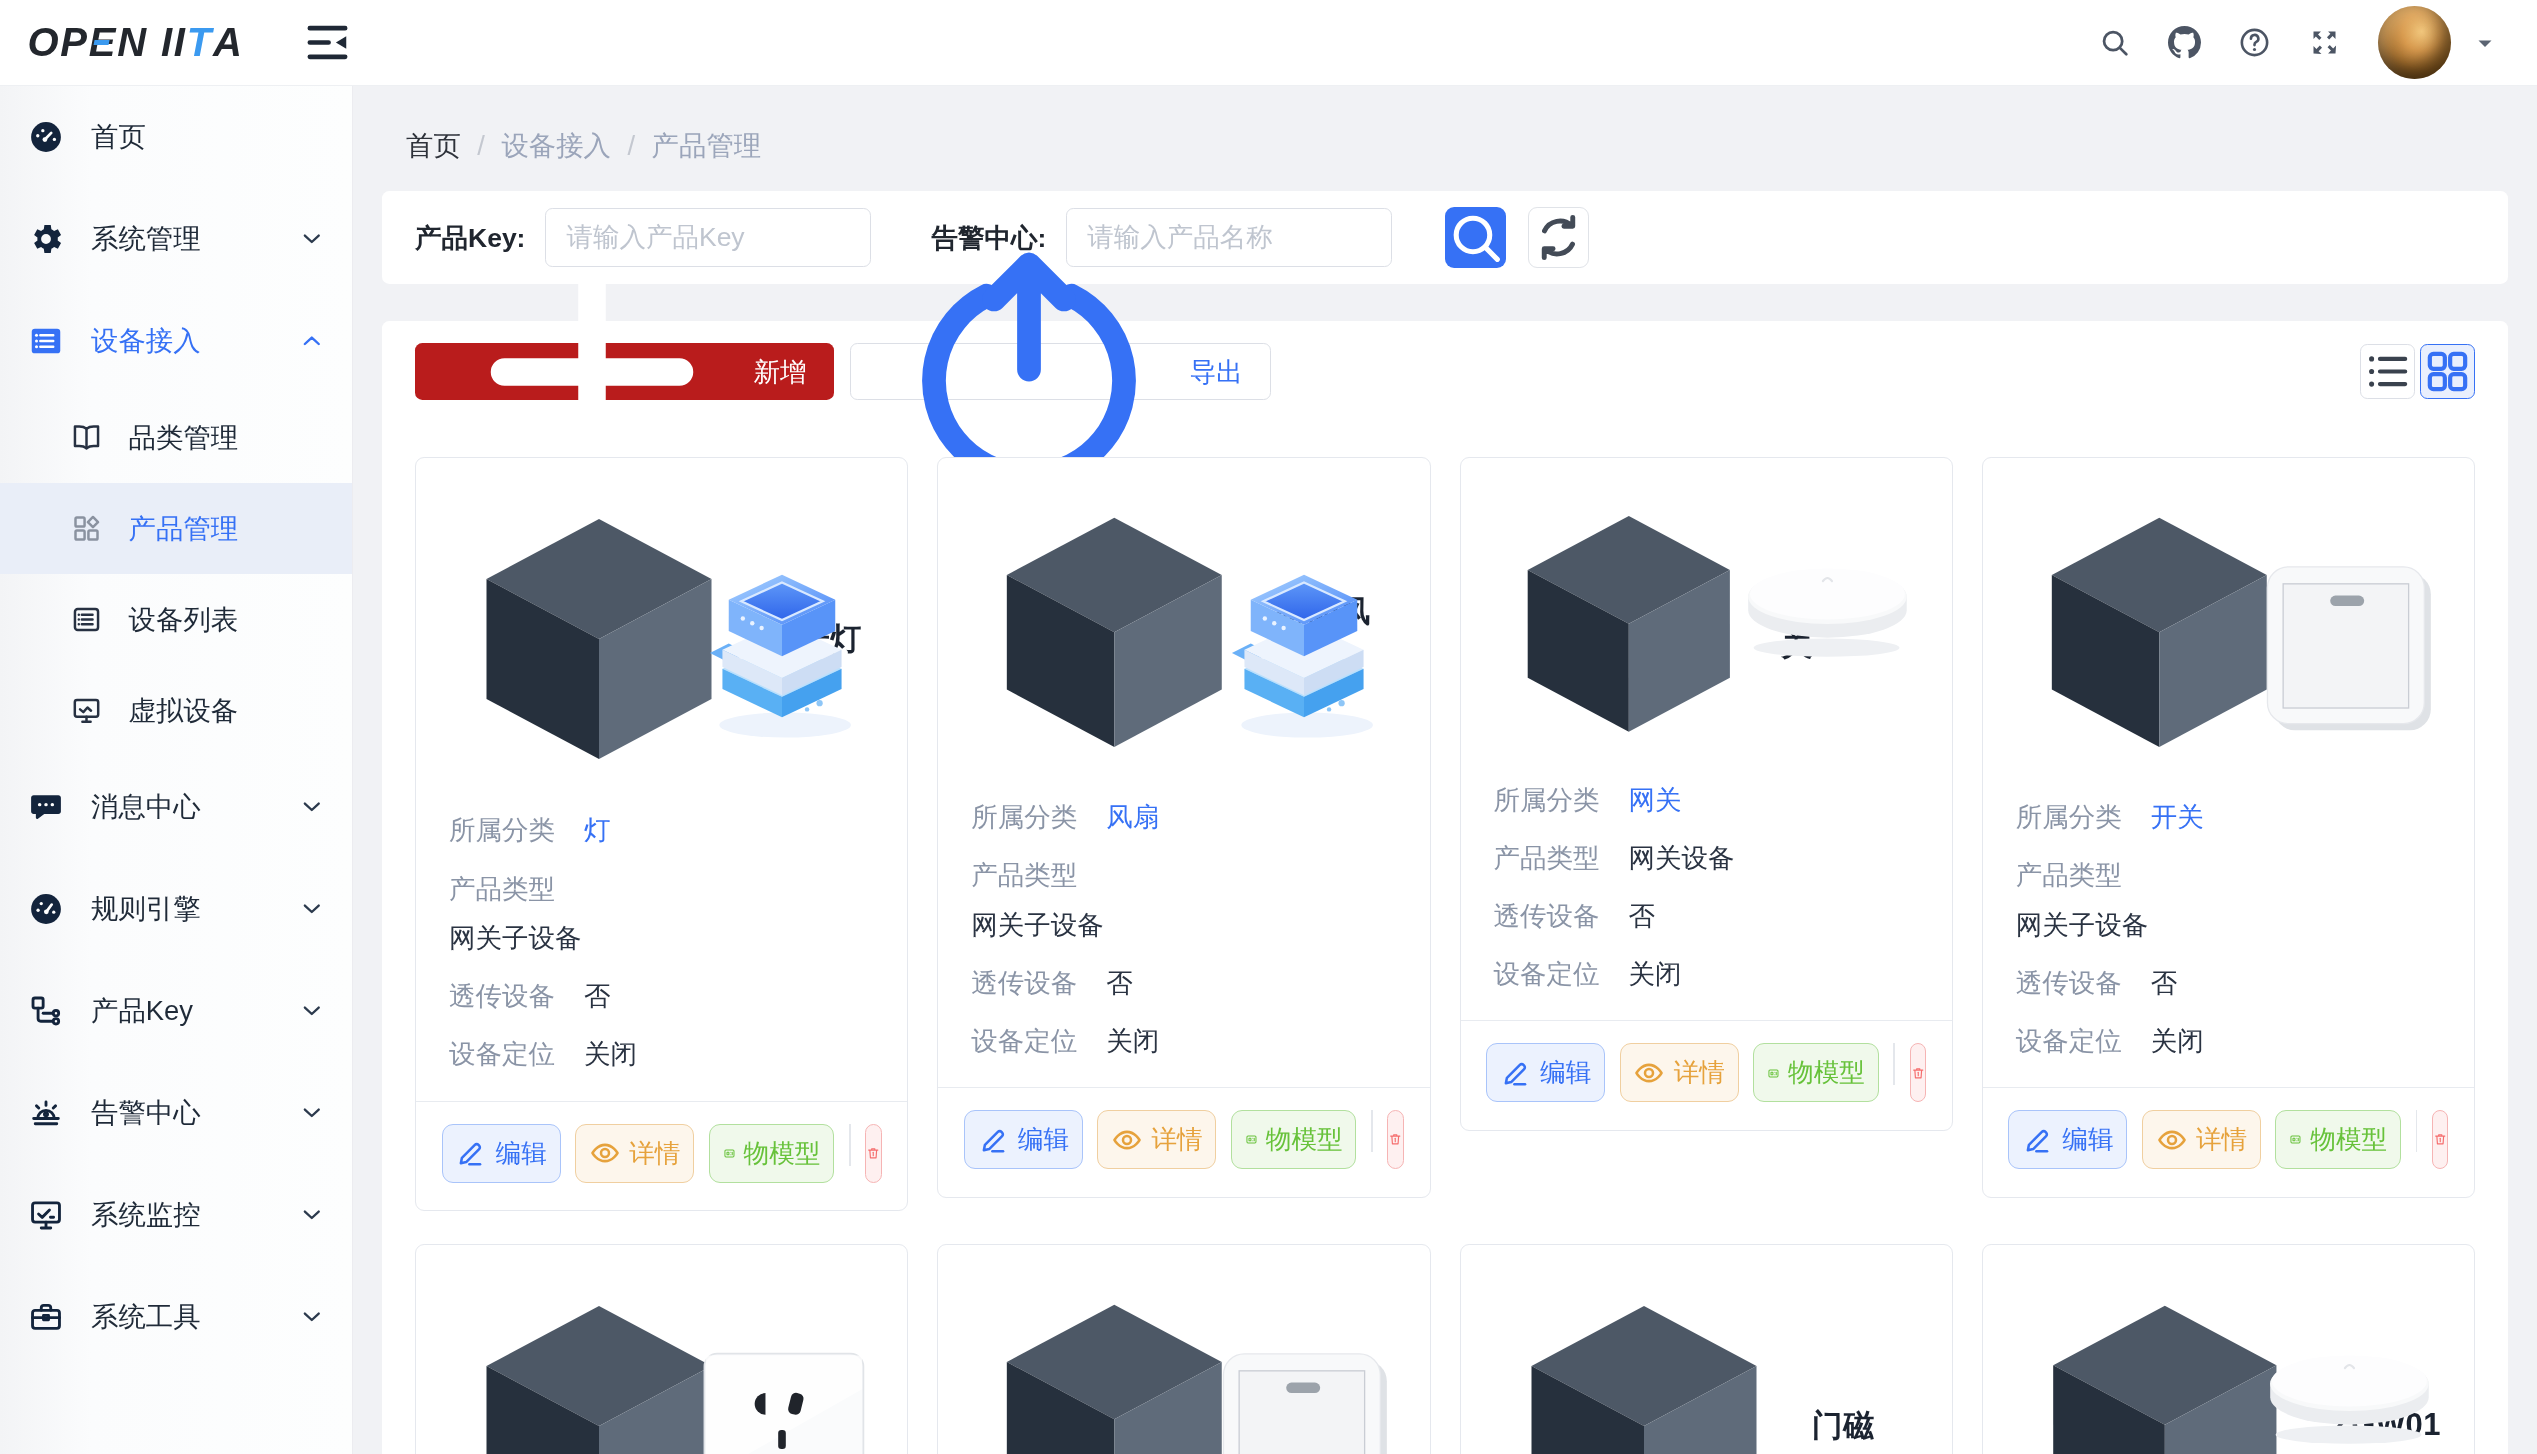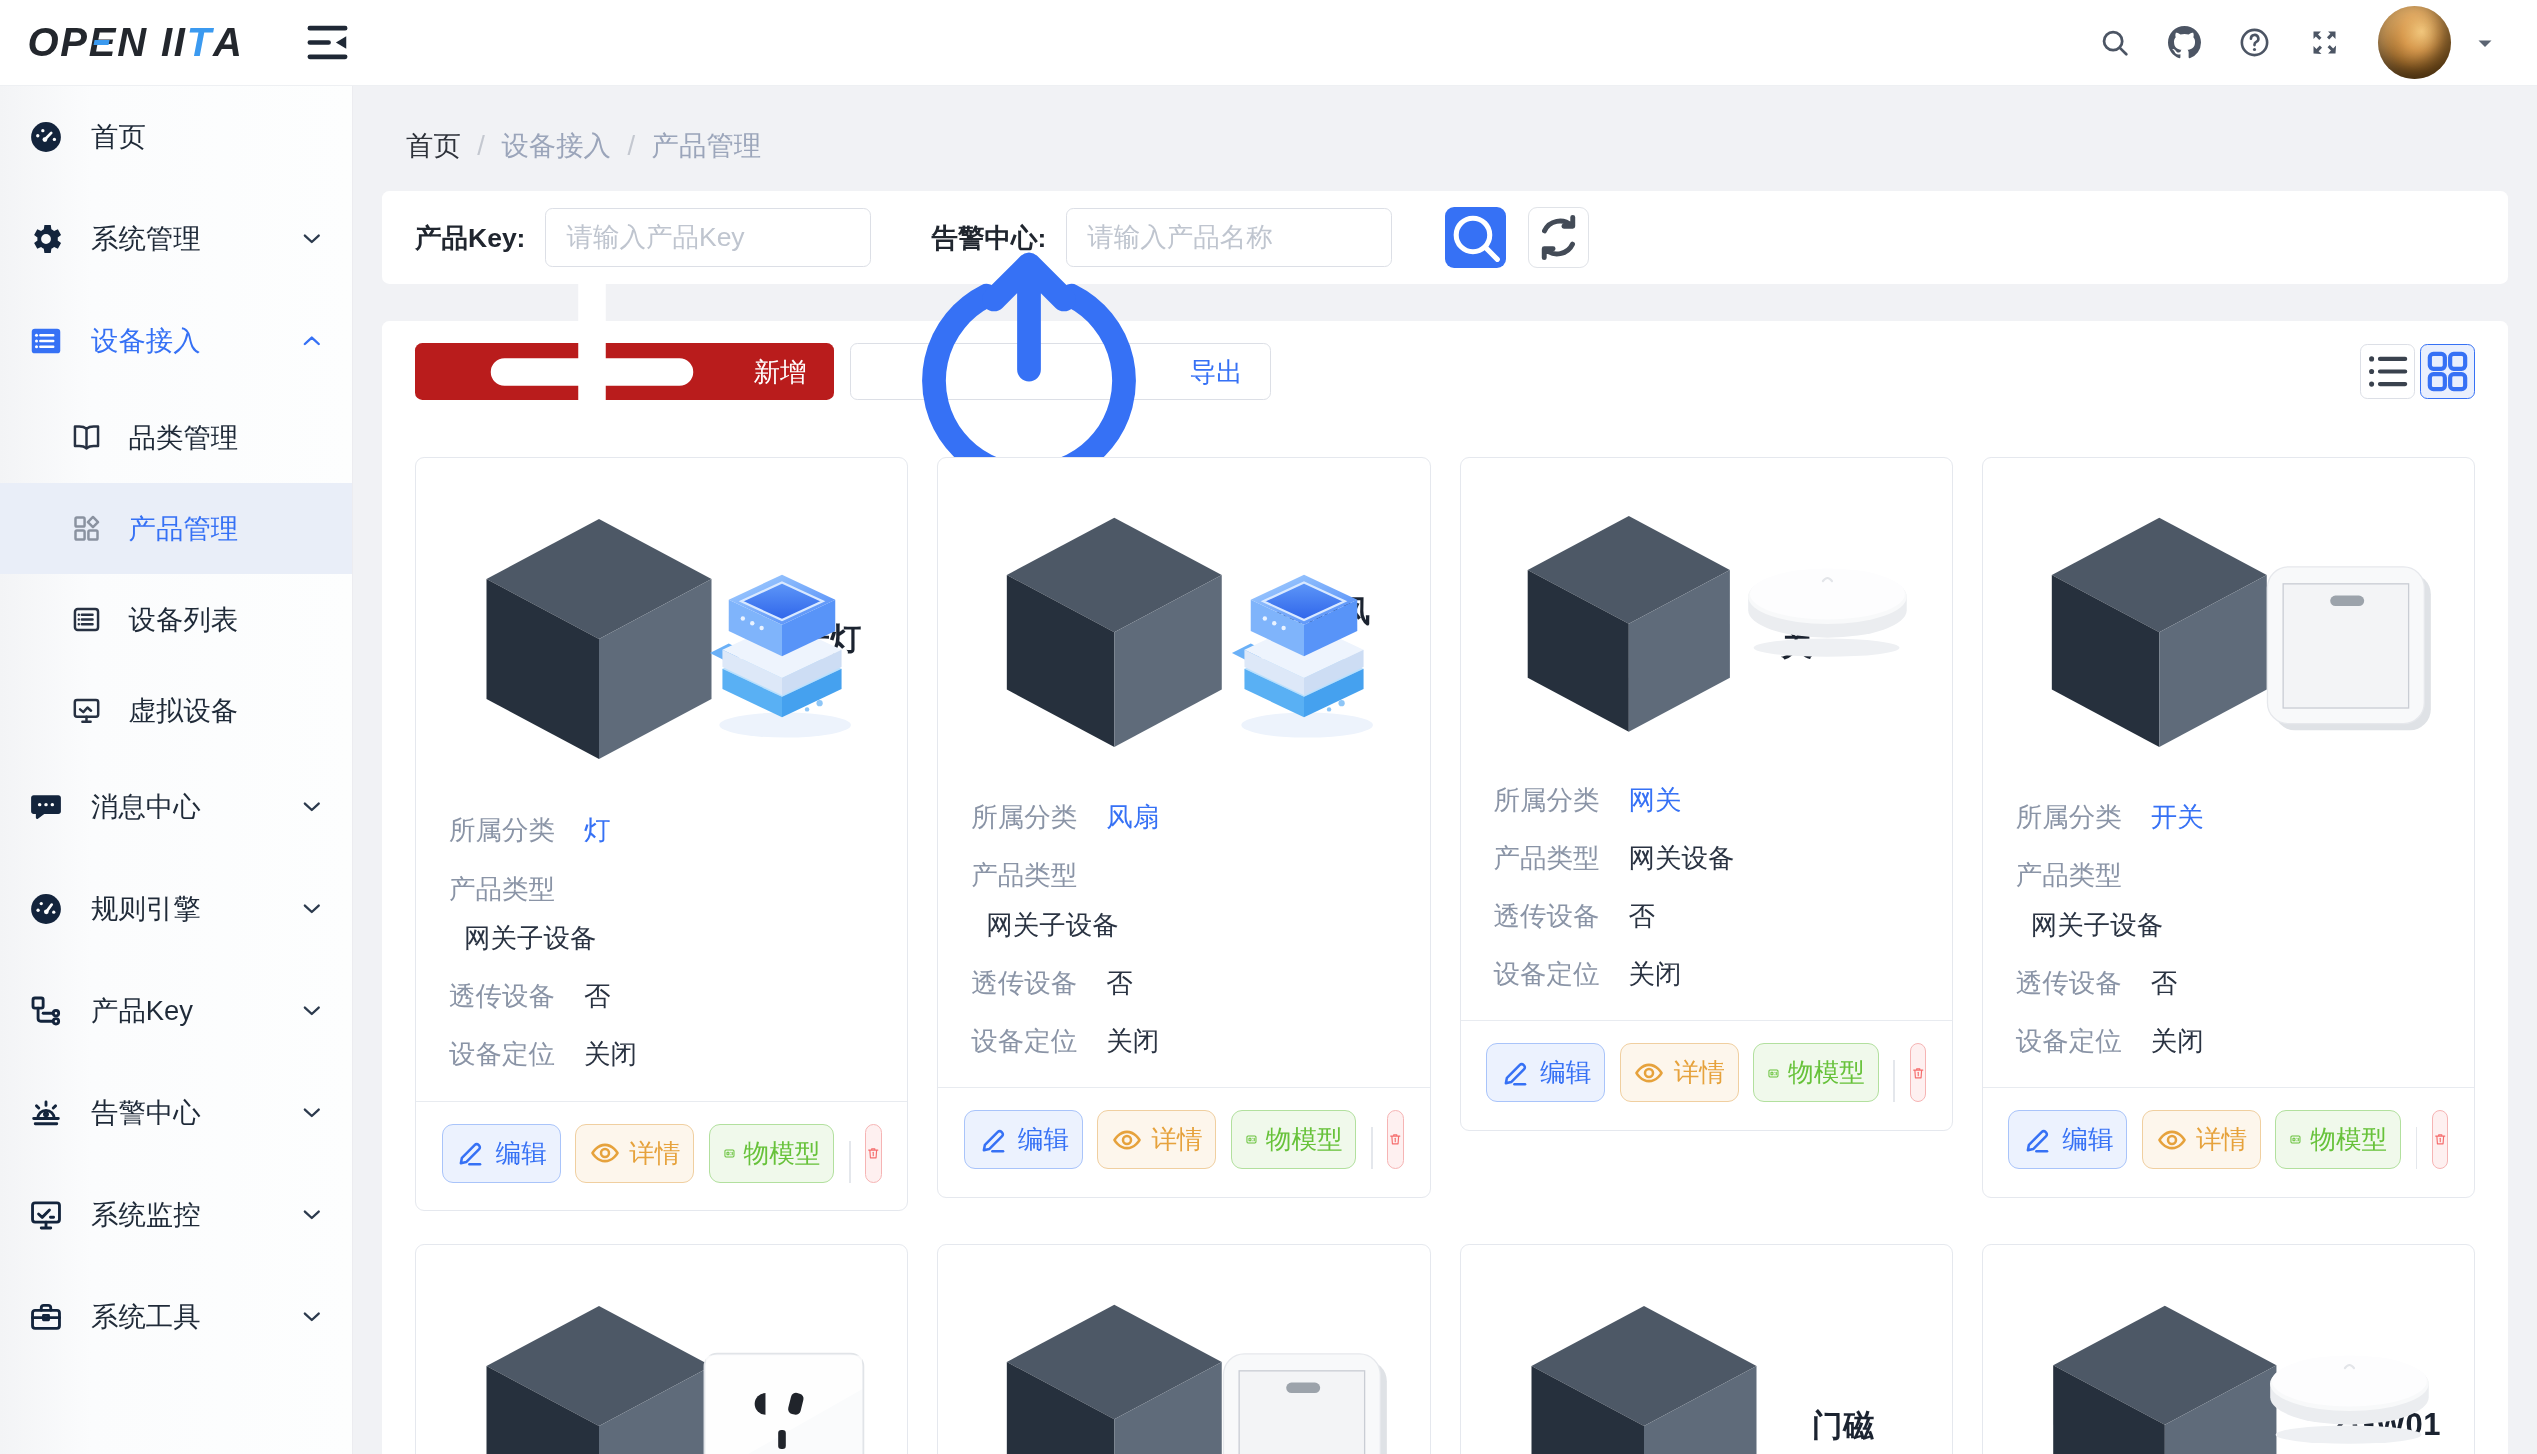--- a/index.html
+++ b/index.html
@@ -72,23 +72,23 @@
   .card-body{position:relative;padding:31px 33px 29px}
   .card-header{display:flex;align-items:center;gap:18.3px}
   .cube-wrap{display:inline-flex}
   .cube-wrap svg{width:40px;height:40px}
   .card-title{font-size:31px;font-weight:bold;color:#1b2330;letter-spacing:0.5px}
   .card-media{position:absolute;right:25.6px;top:101px;width:199px;height:206px;display:flex;align-items:flex-start;justify-content:center}
   .card.compact .card-media{top:84px}
   .info-row{margin-top:25px;font-size:26.5px;line-height:1.25}
   .lbl{color:#8a94a6}
   .val{color:#2a3342;margin-left:29px}
-  .row-type.wrap .val{display:block;margin-left:15px;margin-top:16.5px}
+  .row-type.wrap .val{display:block;margin-left:0;margin-top:16.5px}
   .link{color:#3671f5;text-decoration:none;cursor:pointer}
-  .card-footer{border-top:0.9px solid #e8ebf0;padding:22px 25.6px 27.4px;display:flex;align-items:flex-end;gap:14.6px}
+  .card-footer{border-top:0.9px solid #e8ebf0;padding:22px 25.6px 27.4px;display:flex;align-items:flex-start;gap:14.6px}
   .abtn{height:59px;border-radius:11px;font-size:25.6px;display:inline-flex;align-items:center;gap:8.2px;padding:0 12.8px;cursor:pointer;white-space:nowrap}
   .abtn svg{width:25px;height:25px}
   .abtn.edit{color:#3671f5;background:#ecf2fe;border:0.9px solid #a9c4fa}
   .abtn.detail{color:#e6a23c;background:#fdf6ec;border:0.9px solid #f0cfa0}
   .abtn.model{color:#67c23a;background:#f0f9eb;border:0.9px solid #b2e09e}
   .abtn.del{color:#f56c6c;background:#fef0f0;border:0.9px solid #f6b4b4;width:59px;justify-content:center;padding:0}
   .btn-sep{width:1.8px;height:42px;background:#e4e7ec;flex:none}
 </style>
 </head>
 <body>

